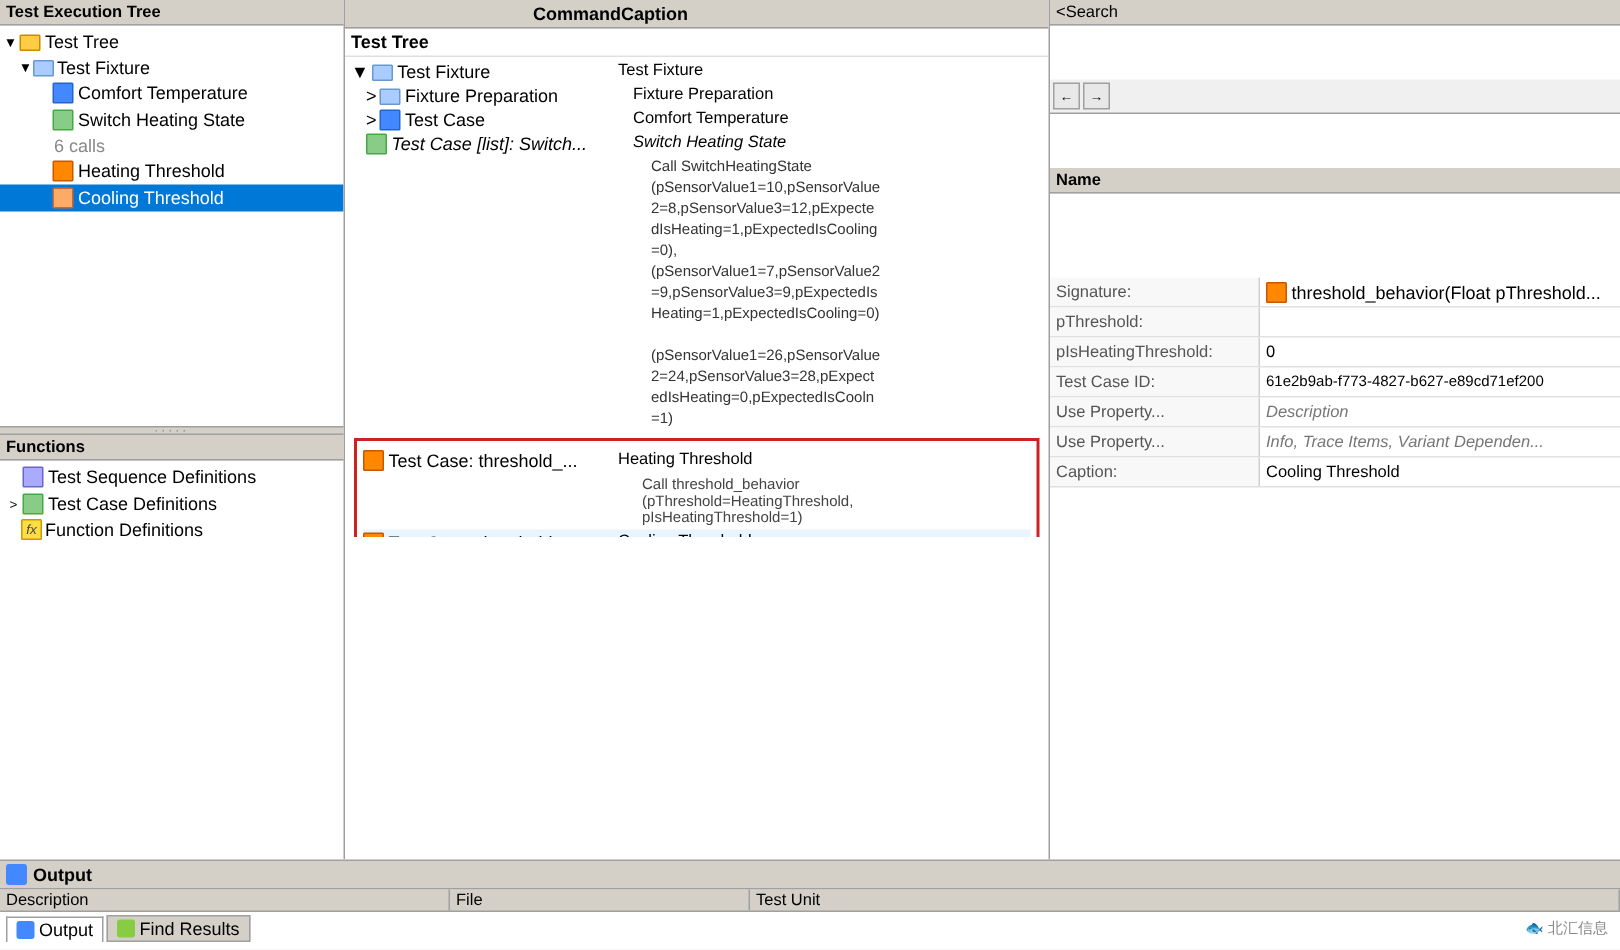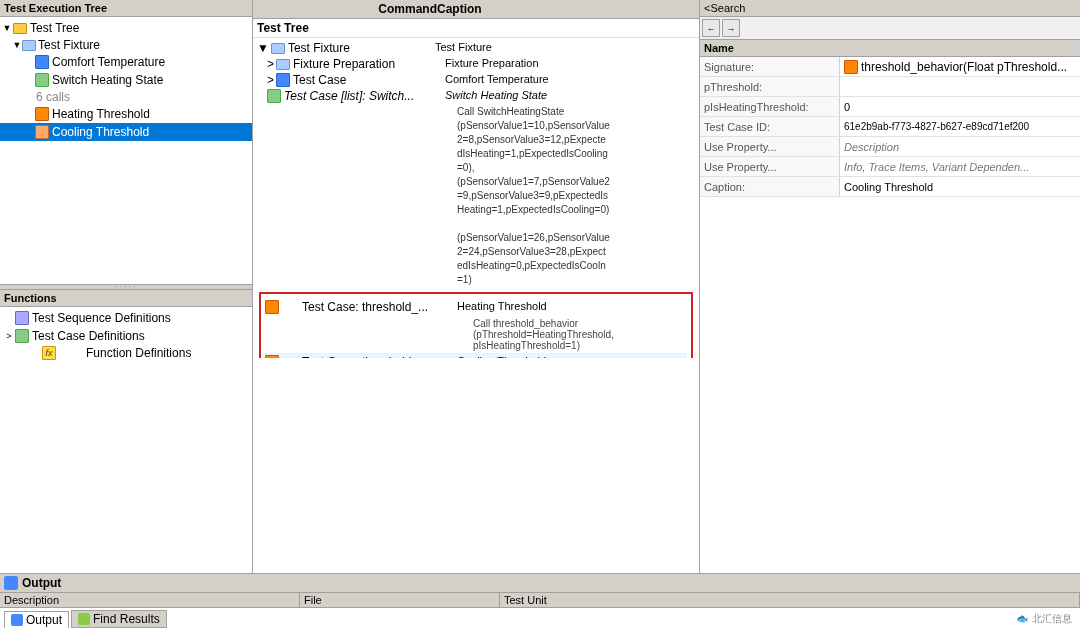--- a/index.html
+++ b/index.html
@@ -1,21 +1,21 @@
 <!DOCTYPE html>
 <html><head>
   <meta charset="utf-8">
   <style>
     * { box-sizing: border-box; margin: 0; padding: 0; font-family: 'Segoe UI', Tahoma, Geneva, Verdana, sans-serif; font-size: 12px; }
     body { width: 1080px; height: 633px; overflow: hidden; background: #f0f0f0; display: flex; flex-direction: column; }
 
     .main-area { display: flex; flex: 1; overflow: hidden; }
 
     
-    .left-panel { width: 253px; display: flex; flex-direction: column; border-right: 1px solid #a0a0a0; background: #ffffff; }
+    .left-panel { width: 230px; display: flex; flex-direction: column; border-right: 1px solid #a0a0a0; background: #ffffff; }
     .left-panel-header { background: #d4d0c8; padding: 2px 4px; font-weight: bold; font-size: 11px; border-bottom: 1px solid #a0a0a0; color: #000; }
     .tree-area { flex: 1; overflow-y: auto; padding: 2px 0; }
     .tree-item { display: flex; align-items: center; padding: 1px 2px; cursor: pointer; white-space: nowrap; }
     .tree-item.selected { background: #0078d7; color: white; }
     .tree-item .icon { width: 16px; height: 16px; margin-right: 2px; display: inline-flex; align-items: center; justify-content: center; font-size: 10px; flex-shrink: 0; }
     .tree-item .label { font-size: 12px; }
     .expand-arrow { width: 10px; display: inline-block; text-align: center; font-size: 9px; cursor: pointer; }
 
     .icon-folder { background: #ffcc44; border: 1px solid #cc8800; width: 14px; height: 11px; border-radius: 1px; }
 
@@ -29,28 +29,28 @@
     .middle-header { background: #d4d0c8; padding: 2px 4px; font-weight: bold; font-size: 11px; border-bottom: 1px solid #a0a0a0; display: flex; }
     .middle-header-col1 { width: 180px; text-align: right; }
 
     .command-list { flex: 1; overflow-y: auto; padding: 2px; }
     .cmd-item { display: flex; align-items: flex-start; padding: 1px 2px; cursor: pointer; }
     .cmd-item .cmd-label { width: 178px; display: flex; align-items: flex-start; font-size: 11px; padding-right: 4px; flex-shrink: 0; }
     .cmd-item .cmd-caption { flex: 1; font-size: 11px; color: #000; }
 
     .highlighted-box { border: 2px solid #cc2222; margin: 4px; padding: 4px; background: #ffffff; }
     .hb-row { display: flex; align-items: flex-start; padding: 2px 0; }
-    .hb-label { width: 192px; font-size: 11px; display: flex; align-items: center; gap: 20px; }
+    .hb-label { width: 170px; font-size: 11px; display: flex; align-items: center; }
     .hb-caption { flex: 1; font-size: 11px; }
     .hb-caption.multiline { white-space: pre-wrap; color: #444; font-size: 10px; }
 
     
-    .right-panel { width: 380px; display: flex; flex-direction: column; background: #ffffff; }
-
-    .props-panel { flex: 1; overflow-y: auto; }
+    .right-panel { width: 380px; display: flex; flex-direction: column; background: #ffffff; gap: 36px; }
+
+    .props-panel { flex: 1; overflow-y: auto; margin-top: 20px; }
     .props-row { display: flex; border-bottom: 1px solid #e0e0e0; min-height: 20px; }
     .props-key { width: 140px; padding: 2px 4px; color: #555; border-right: 1px solid #d0d0d0; background: #f8f8f8; font-size: 11px; display: flex; align-items: center; flex-shrink: 0; }
     .props-val { flex: 1; padding: 2px 4px; font-size: 11px; display: flex; align-items: center; overflow: hidden; text-overflow: ellipsis; white-space: nowrap; }
     .props-val.italic { font-style: italic; color: #777; }
 
     
     .bottom-panel { height: 60px; border-top: 1px solid #a0a0a0; background: #ffffff; display: flex; flex-direction: column; }
     .bottom-header { background: #d4d0c8; padding: 2px 4px; font-size: 11px; font-weight: bold; border-bottom: 1px solid #a0a0a0; display: flex; align-items: center; }
     .bottom-header .icon-sm { width: 14px; height: 14px; margin-right: 4px; background: #4488ff; border-radius: 2px; display: inline-block; }
     .bottom-cols { display: flex; background: #d4d0c8; border-bottom: 1px solid #a0a0a0; }
@@ -144,21 +144,21 @@
           </span>
         <span class="label">Test Sequence Definitions</span>
       </div>
       <div class="tree-item" style="padding-left:4px;">
         <span class="expand-arrow">&gt;</span>
         <span class="icon">
             <div class="small-icon-list" style="margin-right:0;"></div>
           </span>
         <span class="label">Test Case Definitions</span>
       </div>
-      <div class="tree-item" style="padding-left:4px;gap:28px;">
+      <div class="tree-item" style="padding-left:4px;">
         <span class="expand-arrow" style="width:10px;"></span>
         <span class="icon" style="display:inline-flex;width:14px;height:14px;background:#ffdd44;border:1px solid #cc9900;border-radius:1px;align-items:center;justify-content:center;font-size:9px;color:#444;font-style:italic;">fx</span>
         <span class="label">Function Definitions</span>
       </div>
     </div>
   </div>
 
   <div class="middle-panel">
     <div class="middle-header">
       <div class="middle-header-col1">Command</div>

